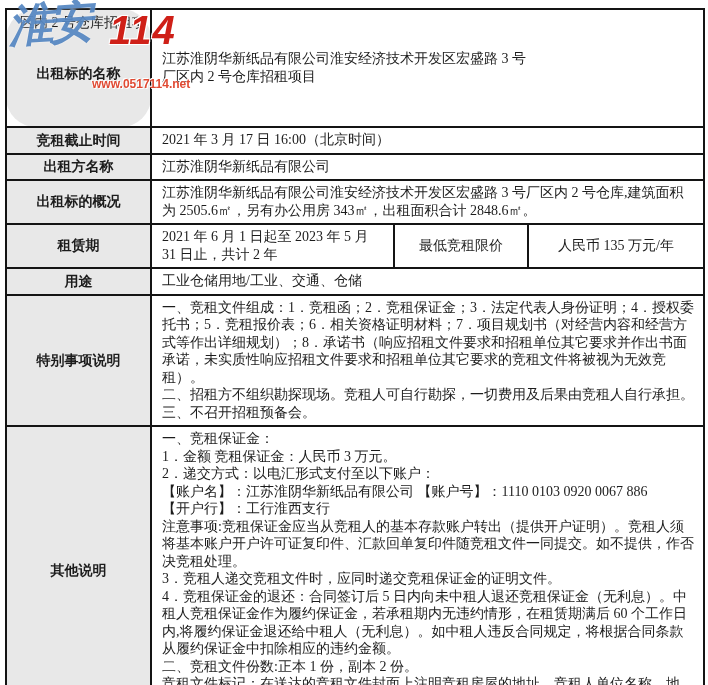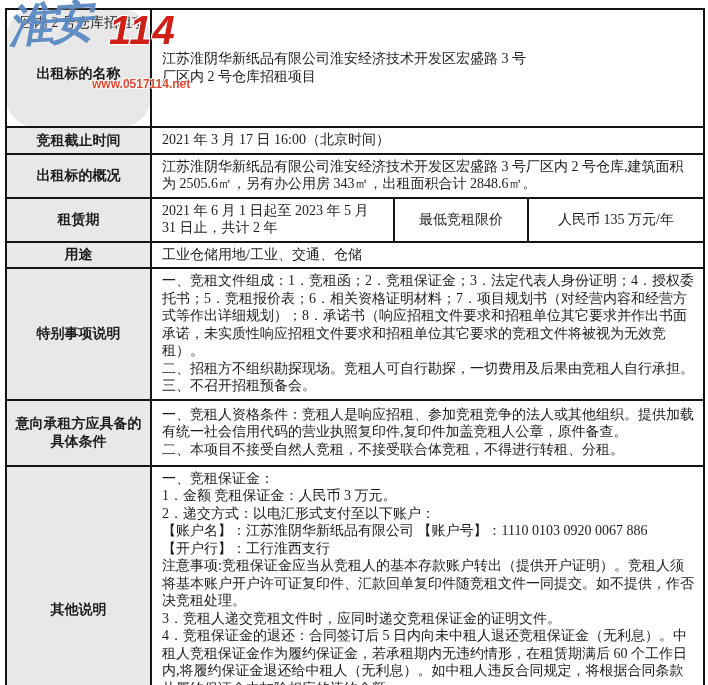--- a/index.html
+++ b/index.html
@@ -116,20 +116,24 @@
       </td>
       <td class="value-cell" colspan="3">江苏淮阴华新纸品有限公司淮安经济技术开发区宏盛路 3 号
 厂区内 2 号仓库招租项目</td>
     </tr>
 
     <tr style="height:22px">
       <td class="label-cell">竞租截止时间</td>
       <td class="value-cell" colspan="3">2021 年 3 月 17 日 16:00（北京时间）</td>
     </tr>
 
+    <tr style="height:23px">
+      <td class="label-cell">出租方名称</td>
+      <td class="value-cell" colspan="3">江苏淮阴华新纸品有限公司</td>
+    </tr>
 
     <tr style="height:39px">
       <td class="label-cell">出租标的概况</td>
       <td class="value-cell" colspan="3">江苏淮阴华新纸品有限公司淮安经济技术开发区宏盛路 3 号厂区内 2 号仓库,建筑面积为 2505.6㎡，另有办公用房 343㎡，出租面积合计 2848.6㎡。</td>
     </tr>
 
     <tr style="height:39px">
       <td class="label-cell">租赁期</td>
       <td class="value-cell">2021 年 6 月 1 日起至 2023 年 5 月
 31 日止，共计 2 年</td>
@@ -142,26 +146,20 @@
       <td class="value-cell" colspan="3">工业仓储用地/工业、交通、仓储</td>
     </tr>
 
     <tr style="height:130px">
       <td class="label-cell">特别事项说明</td>
       <td class="value-cell" colspan="3">一、竞租文件组成：1．竞租函；2．竞租保证金；3．法定代表人身份证明；4．授权委托书；5．竞租报价表；6．相关资格证明材料；7．项目规划书（对经营内容和经营方式等作出详细规划）；8．承诺书（响应招租文件要求和招租单位其它要求并作出书面承诺，未实质性响应招租文件要求和招租单位其它要求的竞租文件将被视为无效竞租）。
 二、招租方不组织勘探现场。竞租人可自行勘探，一切费用及后果由竞租人自行承担。
 三、不召开招租预备会。</td>
     </tr>
 
-    <tr style="height:66px">
-      <td class="label-cell">意向承租方应具备的
-具体条件</td>
-      <td class="value-cell" colspan="3">一、竞租人资格条件：竞租人是响应招租、参加竞租竞争的法人或其他组织。提供加载有统一社会信用代码的营业执照复印件,复印件加盖竞租人公章，原件备查。
-二、本项目不接受自然人竞租，不接受联合体竞租，不得进行转租、分租。</td>
-    </tr>
 
     <tr style="height:279px">
       <td class="label-cell">其他说明</td>
       <td class="value-cell" colspan="3">一、竞租保证金：
 1．金额 竞租保证金：人民币 3 万元。
 2．递交方式：以电汇形式支付至以下账户：
 【账户名】：江苏淮阴华新纸品有限公司 【账户号】：1110 0103 0920 0067 886
 【开户行】：工行淮西支行
 注意事项:竞租保证金应当从竞租人的基本存款账户转出（提供开户证明）。竞租人须将基本账户开户许可证复印件、汇款回单复印件随竞租文件一同提交。如不提供，作否决竞租处理。
 3．竞租人递交竞租文件时，应同时递交竞租保证金的证明文件。

